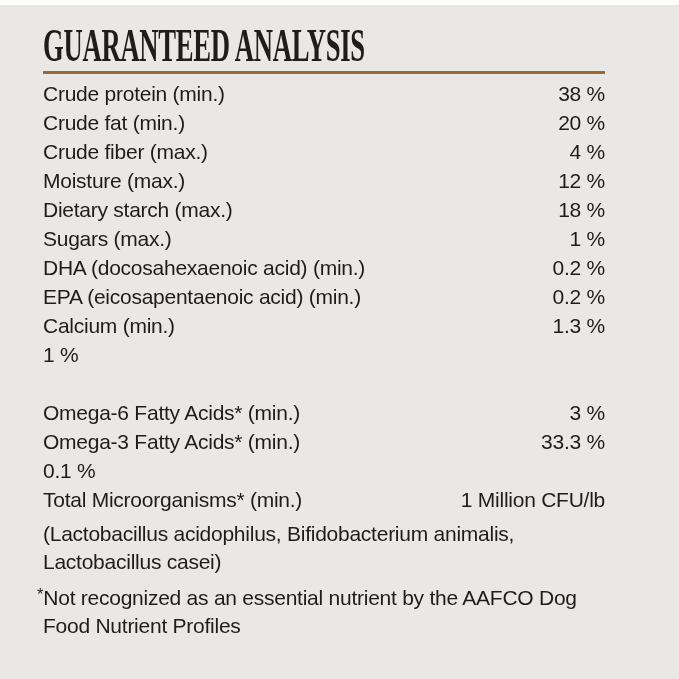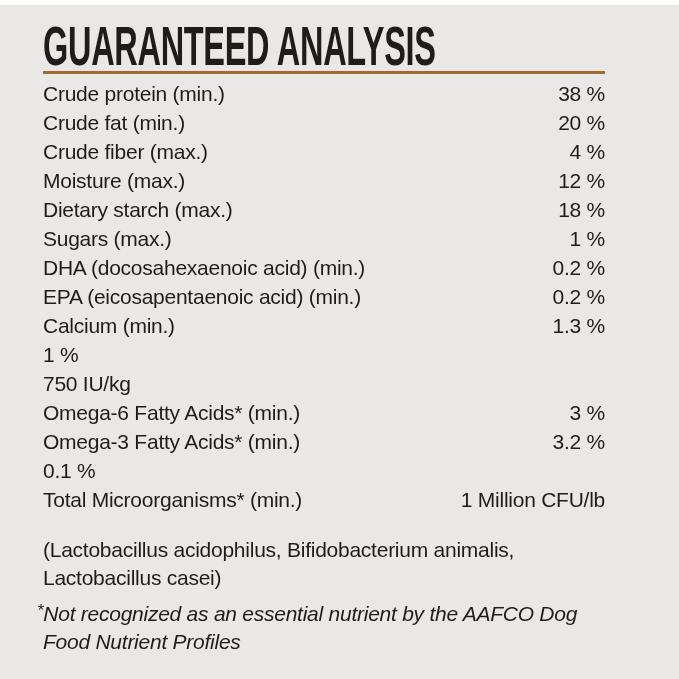--- a/index.html
+++ b/index.html
@@ -21,25 +21,26 @@
     width: 679px; height: 674px;
     background: var(--bg);
   }
   .content {
     position: absolute;
     top: 5px; left: 43px;
     width: 562px;
   }
   h1.title {
     margin-top: 24px;
-    font-size: 56px;
+    font-size: 46px;
     line-height: 34px;
     font-weight: bold;
     white-space: nowrap;
     letter-spacing: -0.5px;
+    font-family: Liberation Serif, serif;
   }
   h1.title .condense {
     display: inline-block;
     transform: scaleX(0.58);
     transform-origin: 0 50%;
   }
   .rule {
     margin-top: 8px;
     height: 3px;
     width: 562px;
@@ -51,31 +52,30 @@
     height: 29px;
     display: flex;
     align-items: center;
     justify-content: space-between;
     font-size: 21px;
     letter-spacing: -0.25px;
   }
   .row .lbl { white-space: nowrap; }
   .row .val { white-space: nowrap; text-align: right; }
   .paren-note {
-    margin-top: 22px;
+    margin-top: 6px;
     font-size: 21px;
     line-height: 28px;
     letter-spacing: -0.25px;
   }
   .footnote {
     margin-top: 5px;
     font-size: 21px;
     line-height: 28px;
     letter-spacing: -0.25px;
-    font-style: italic;
   }
   .fn-marker {
     display: inline-block;
     font-size: 0.8em;
     vertical-align: 5px;
     margin-left: -6px;
   }
 </style>
 </head>
 <body>
@@ -122,29 +122,28 @@
         <span class="val">0.2 %</span>
       </div>
     <div class="row">
         <span class="lbl">Calcium (min.)</span>
         <span class="val">1.3 %</span>
       </div>
     <div class="row">
         <span class="val">1 %</span>
       </div>
     <div class="row">
-        <span class="val">750 IU/kg</span>
       </div>
     <div class="row">
         <span class="lbl">Omega-6 Fatty Acids* (min.)</span>
         <span class="val">3 %</span>
       </div>
     <div class="row">
         <span class="lbl">Omega-3 Fatty Acids* (min.)</span>
-        <span class="val">3.2 %</span>
+        <span class="val">33.3 %</span>
       </div>
     <div class="row">
         <span class="val">0.1 %</span>
       </div>
     <div class="row">
         <span class="lbl">Total Microorganisms* (min.)</span>
         <span class="val">1 Million CFU/lb</span>
       </div>
   </div>
 

